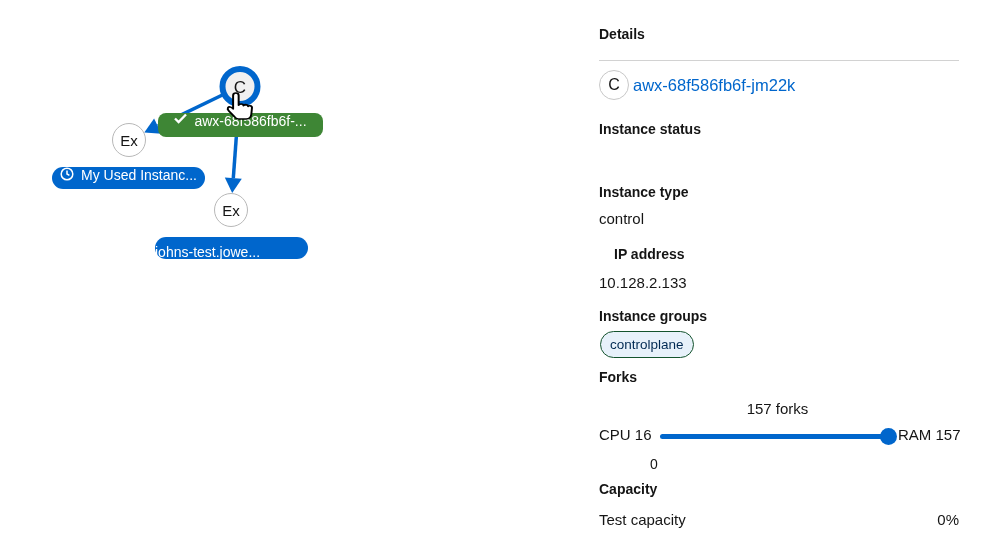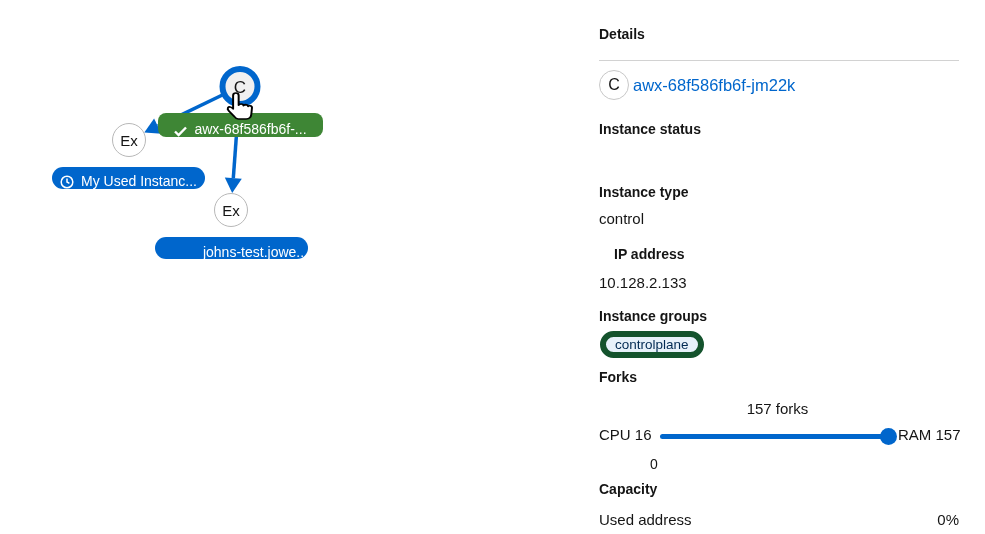--- a/index.html
+++ b/index.html
@@ -3,21 +3,21 @@
 <meta charset="utf-8">
 <style>
   * { margin:0; padding:0; box-sizing:border-box; }
   html,body { width:985px; height:534px; background:#fff; overflow:hidden;
     font-family:"Liberation Sans", sans-serif; color:#151515; }
   #stage { position:relative; width:985px; height:534px; background:#fff; }
 
   
   #graph { position:absolute; left:0; top:0; width:590px; height:534px; }
   #graph-svg { position:absolute; left:0; top:0; }
-  .node-label { position:absolute; display:flex; align-items:flex-end; justify-content:center;
+  .node-label { position:absolute; display:flex; align-items:flex-start; justify-content:center;
     gap:7px; color:#fff; font-size:14px; white-space:nowrap; }
   .node-label.green { background:#3E8635; border-radius:8px; }
   .node-label.blue { background:#0066CC; border-radius:11px; }
   #cursor { position:absolute; z-index:30; }
 
   
   #details { position:absolute; left:599px; top:0; width:360px; height:461px; }
   .abs { position:absolute; }
   .dt { font-weight:bold; font-size:14px; color:#151515; }
   .dd { font-size:15px; color:#151515; }
@@ -27,21 +27,21 @@
   #name-circle { width:30px; height:30px; border-radius:50%; border:1px solid #c8c8c8;
     background:#fff; display:flex; align-items:center; justify-content:center;
     font-size:16px; color:#151515; margin-left:0; }
   #name-link { margin-left:4px; font-size:16.5px; color:#0066CC; text-decoration:none; }
 
   #status-badge { top:145px; left:1px; height:28px; display:inline-flex; align-items:center;
     gap:5px; padding:0 9px 0 7px; border:1px solid #d2d2d2; border-radius:14px; background:#fff; }
   #status-badge .txt { color:#3E8635; font-size:14px; }
 
   #group-chip { top:331px; left:1px; height:27px; display:inline-flex; align-items:center;
-    padding:0 9px; background:#E7F1FA; border:6px solid #14532d; border-radius:14px;
+    padding:0 9px; background:#E7F1FA; border:1px solid #14532d; border-radius:14px;
     color:#002952; font-size:13.5px; white-space:nowrap; }
 
   #forks-tooltip { top:400px; left:61px; width:235px; text-align:center; font-size:15px; }
   #slider-left-label { top:426px; left:0; font-size:15px; white-space:nowrap; }
   #slider-right-label { top:426px; left:299px; font-size:15px; white-space:nowrap; }
   #slider-track { top:434px; left:61px; width:235px; height:5px; border-radius:3px; background:#0066CC; }
   #slider-handle { top:428px; left:281px; width:17px; height:17px; border-radius:50%; background:#0066CC; }
   #slider-min-label { top:456px; left:40px; width:30px; text-align:center; font-size:14px; }
 
   #capacity-row { top:511px; left:0; width:360px; display:flex; justify-content:space-between;
@@ -144,17 +144,17 @@
 
     <div id="slider-left-label" class="abs dd">CPU 16</div>
     <div id="slider-track" class="abs"></div>
     <div id="slider-handle" class="abs"></div>
     <div id="slider-right-label" class="abs dd">RAM 157</div>
     <div id="slider-min-label" class="abs">0</div>
 
     <div class="abs dt" style="top:481px; left:0;">Capacity</div>
 
     <div id="capacity-row" class="abs">
-      <span>Used address</span>
+      <span>Test capacity</span>
       <span>0%</span>
     </div>
   </div>
 </div>
 
 </body></html>

